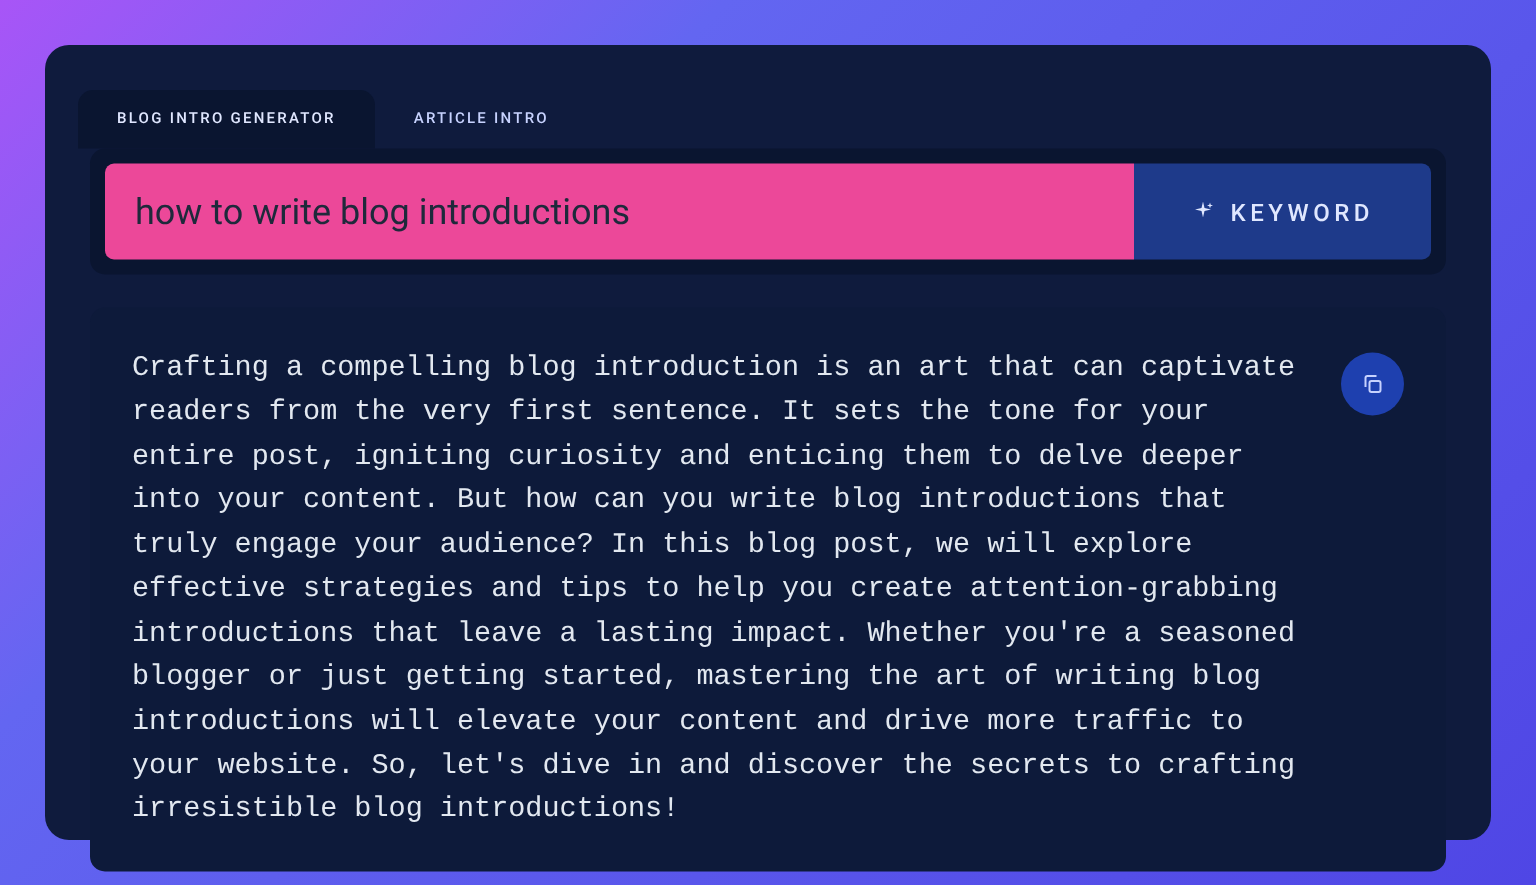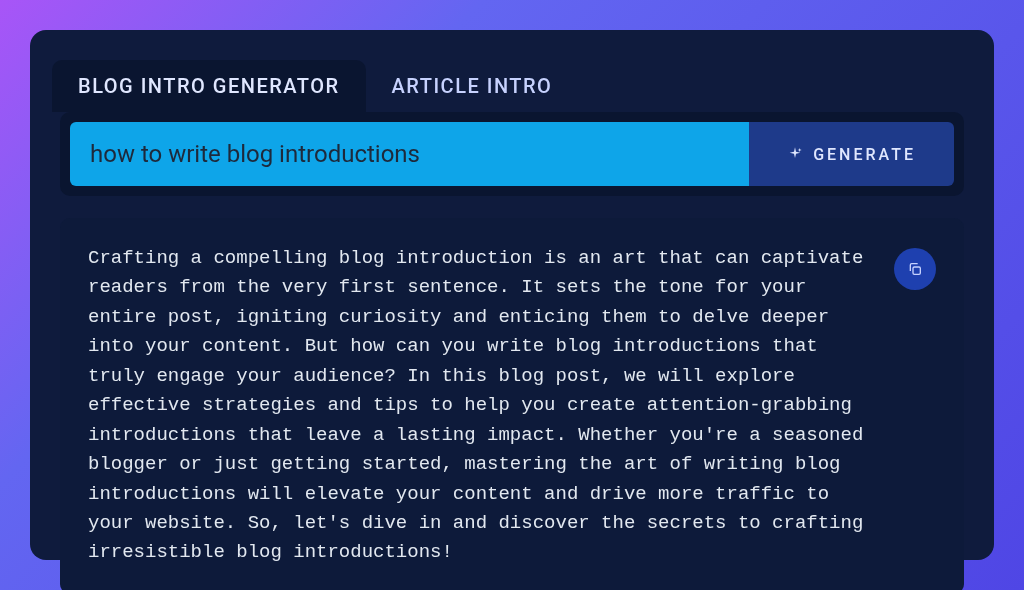--- a/index.html
+++ b/index.html
@@ -22,40 +22,40 @@
       height: 100%;
     }
     .tabs {
       display: flex;
       gap: 0;
       margin-left: -8px;
     }
     .tab {
       padding: 14px 26px;
       color: #c7d2fe;
-      font-size: 20px;
+      font-size: 10px;
       letter-spacing: 1.5px;
       font-weight: 500;
       cursor: pointer;
       border-radius: 10px 10px 0 0;
     }
     .tab.active {
       background: #0a1530;
       color: #e0e7ff;
     }
     .input-row {
       display: flex;
       background: #0a1530;
       border-radius: 10px;
       padding: 10px;
       gap: 0;
     }
     .query-input {
       flex: 1;
-      background: #0ea5e9;
+      background: #ec4899;
       border: none;
       border-radius: 6px 0 0 6px;
       padding: 18px 20px;
       font-size: 24px;
       color: #1e293b;
       outline: none;
       font-family: inherit;
     }
     .generate-btn {
       background: #1e3a8a;
@@ -125,21 +125,21 @@
     </div>
   </div>
 
   <div class="input-row">
     <input class="query-input" type="text" value="how to write blog introductions" style="">
     <button class="generate-btn">
       <svg class="sparkle-svg" viewBox="0 0 24 24" fill="none" stroke="#e0e7ff" stroke-width="2">
         <path d="M12 2 L13.5 8.5 L20 10 L13.5 11.5 L12 18 L10.5 11.5 L4 10 L10.5 8.5 Z" fill="#e0e7ff" stroke="none"></path>
         <path d="M19 3 L19.7 5.3 L22 6 L19.7 6.7 L19 9 L18.3 6.7 L16 6 L18.3 5.3 Z" fill="#e0e7ff" stroke="none"></path>
       </svg>
-      <span>GENERATE</span>
+      <span>KEYWORD</span>
     </button>
   </div>
 
   <div class="output-card">
     <div class="output-text">Crafting a compelling blog introduction is an art that can captivate readers from the very first sentence. It sets the tone for your entire post, igniting curiosity and enticing them to delve deeper into your content. But how can you write blog introductions that truly engage your audience? In this blog post, we will explore effective strategies and tips to help you create attention-grabbing introductions that leave a lasting impact. Whether you're a seasoned blogger or just getting started, mastering the art of writing blog introductions will elevate your content and drive more traffic to your website. So, let's dive in and discover the secrets to crafting irresistible blog introductions!</div>
     <button class="copy-btn">
       <svg class="copy-svg" viewBox="0 0 24 24" fill="none" stroke="#c7d2fe" stroke-width="2">
         <rect x="9" y="9" width="11" height="11" rx="2"></rect>
         <path d="M5 15 L5 6 C5 4.9 5.9 4 7 4 L16 4"></path>
       </svg>

